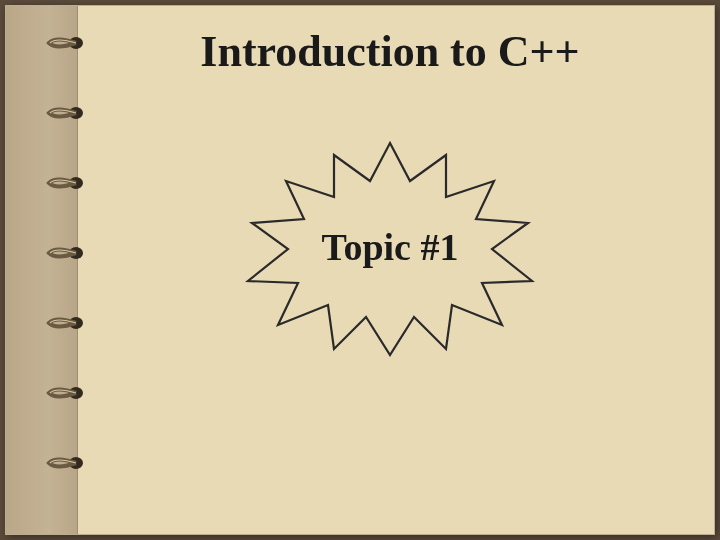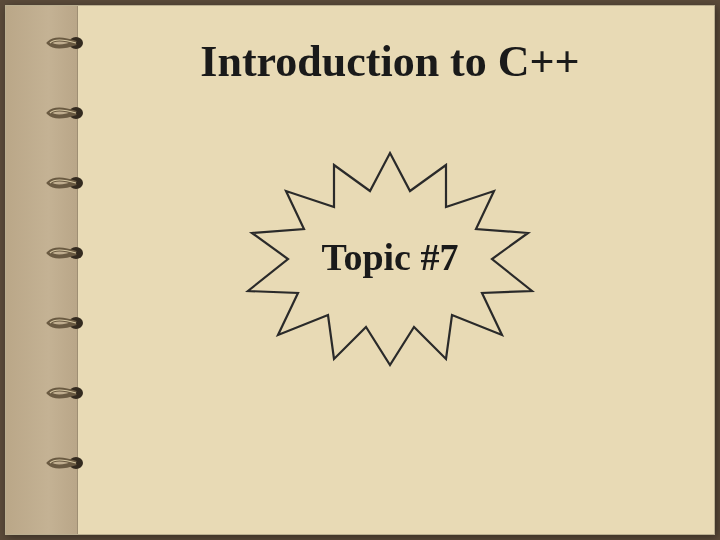--- a/index.html
+++ b/index.html
@@ -43,21 +43,21 @@
     right: 20px;
     top: 20px;
     bottom: 20px;
     text-align: center;
     font-family: "Times New Roman", Times, serif;
     color: #1a1a1a;
   }
   .title {
     font-size: 44px;
     font-weight: bold;
-    margin-top: 10px;
+    margin-top: 0;
   }
   .subtitle {
     font-size: 42px;
     font-weight: bold;
     margin-top: 58px;
   }
   .burst-wrap {
     position: relative;
     margin: 60px auto 0;
     width: 300px;
@@ -140,17 +140,17 @@
     <div class="title">Introduction to C++</div>
 
     <div class="burst-wrap">
       <svg viewBox="0 0 300 220">
         <polygon points="
           150,6 170,44 206,18 206,60 254,44 236,82 288,86 252,112
           292,144 242,146 262,188 212,168 206,212 174,180 150,218
           126,180 94,212 88,168 38,188 58,146 8,144 48,112 12,86
           64,82 46,44 94,60 94,18 130,44" fill="none" stroke="#2a2a2a" stroke-width="2.2" stroke-linejoin="miter"></polygon>
       </svg>
-      <div class="burst-label">Topic #7</div>
+      <div class="burst-label">Topic #1</div>
     </div>
   </div>
 
 </div>
 
 </body></html>

